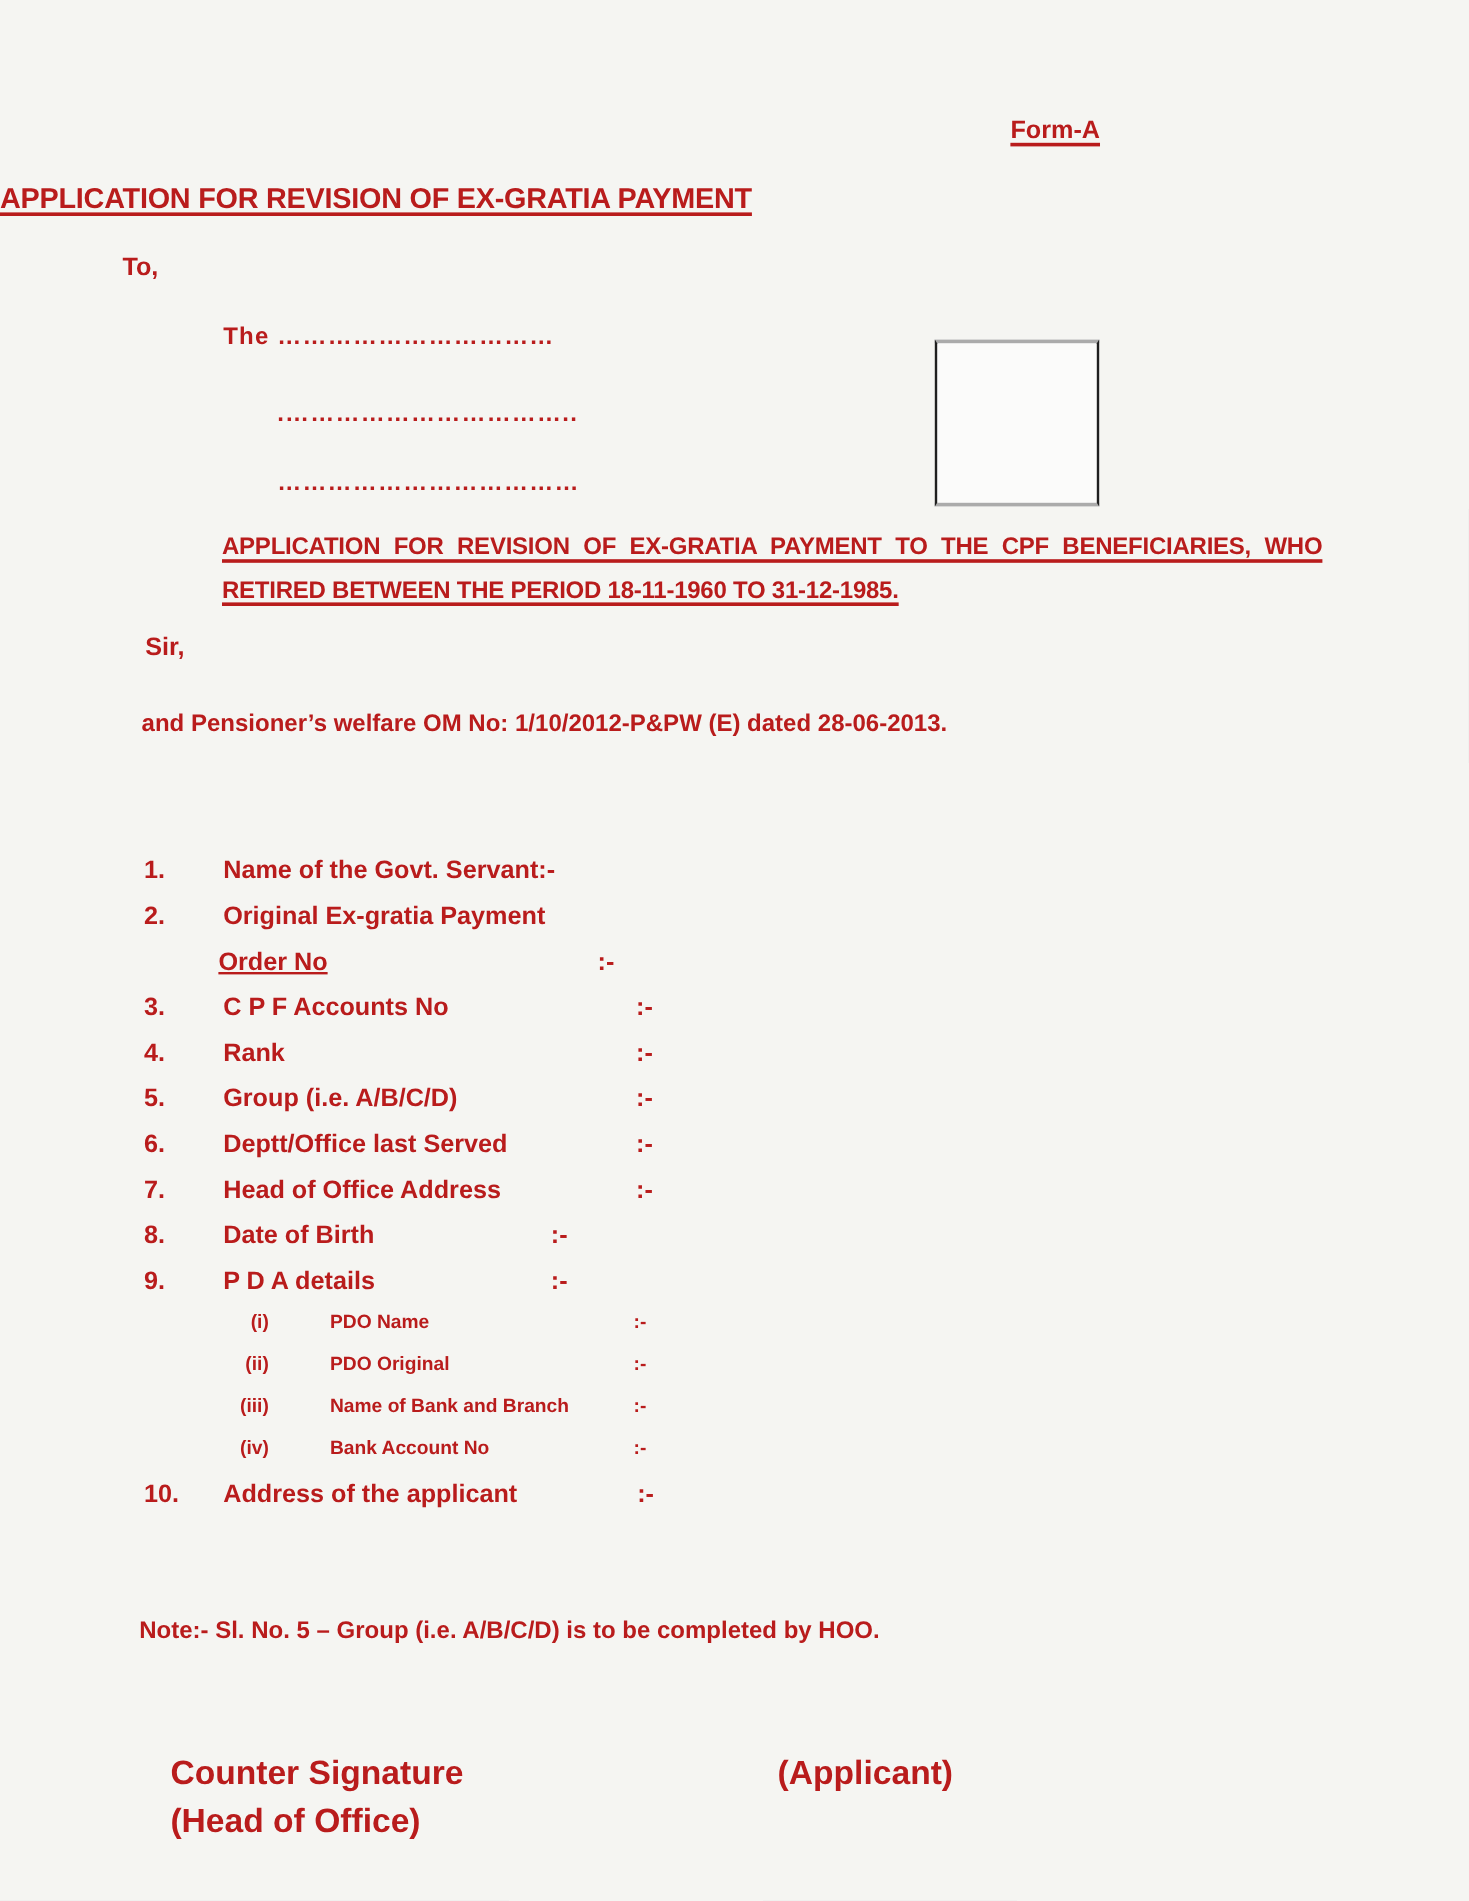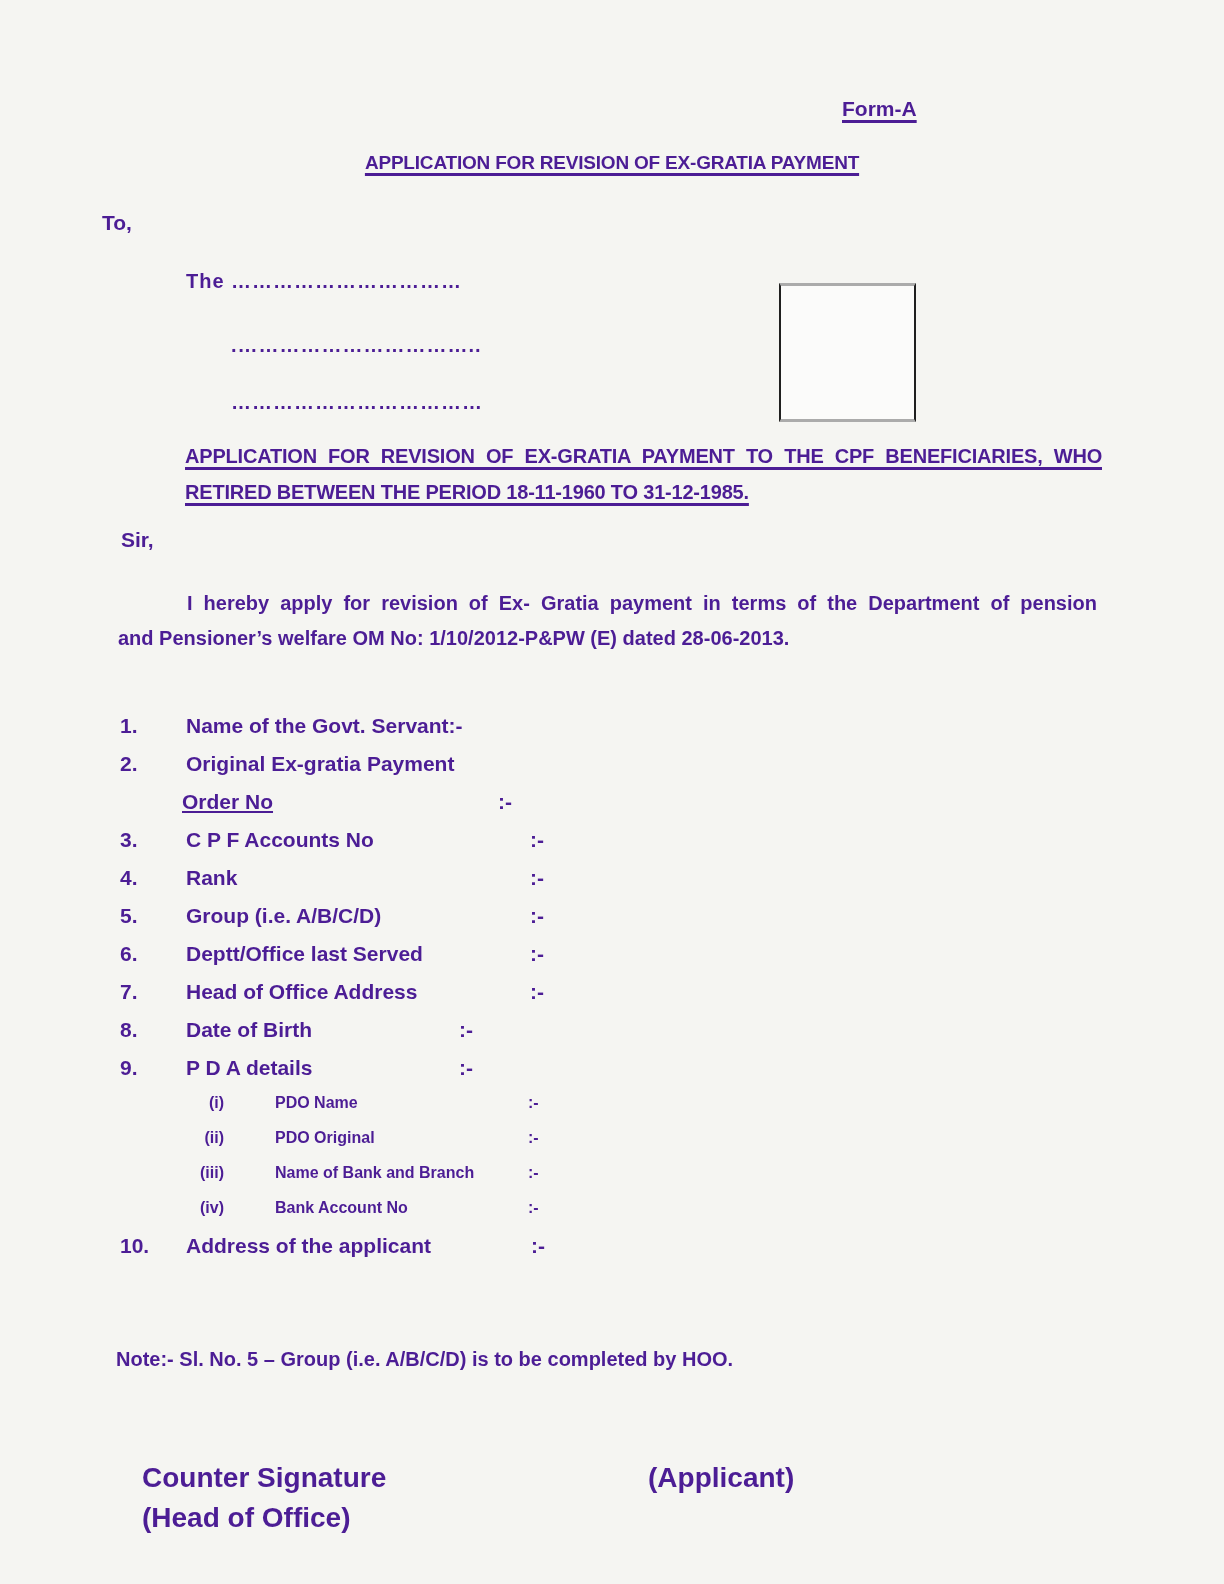--- a/index.html
+++ b/index.html
@@ -4,33 +4,33 @@
 <style>
   * { margin:0; padding:0; box-sizing:border-box; }
   html, body { background:#e9e9e7; }
   .page {
     position:relative;
     width:1224px; height:1584px;
     margin:0 auto;
     background:#f5f5f2;
     font-family:"Liberation Sans", sans-serif;
     font-weight:bold;
-    color:#4c1d95;
+    color:#b91c1c;
     overflow:hidden;
   }
   .abs { position:absolute; }
   .u {
     text-decoration:underline;
     text-decoration-thickness:2.5px;
     text-underline-offset:4px;
   }
   .form-label { left:842px; top:97px; font-size:21px; }
   .doc-title {
     left:0; top:152px; width:1224px;
-    text-align:center; font-size:19px; letter-spacing:-0.2px;
+    text-align:left; font-size:24px; letter-spacing:-0.2px;
   }
   .to-label  { left:102px; top:211px; font-size:21px; }
   .addr1 { left:186px; top:270px; font-size:20px; letter-spacing:1px; }
   .addr2 { left:231px; top:334px; font-size:20px; letter-spacing:1px; }
   .addr3 { left:231px; top:391px; font-size:20px; letter-spacing:1px; }
   .photo-box {
     left:779px; top:283px; width:137px; height:139px;
     border-left:2px solid #1f1f1f;
     border-right:2px solid #1f1f1f;
     border-top:3px solid #ababab;
@@ -94,21 +94,20 @@
   <div class="abs photo-box"></div>
 
   <div class="abs subject">
     <div class="line l1">APPLICATION FOR REVISION OF EX-GRATIA PAYMENT TO THE CPF BENEFICIARIES, WHO</div>
     <div class="line">RETIRED BETWEEN THE PERIOD 18-11-1960 TO 31-12-1985.</div>
   </div>
 
   <div class="abs sir-label">Sir,</div>
 
   <div class="abs body-par">
-    <div class="l1">I hereby apply for revision of Ex- Gratia payment in terms of the Department of pension</div>
     <div>and Pensioner’s welfare OM No: 1/10/2012-P&amp;PW (E) dated 28-06-2013.</div>
   </div>
 
 
   <div class="abs plist">
 
     <div class="prow">
       <span class="num">1.</span>
       <span class="lbl">Name of the Govt. Servant:-</span>
     </div>

